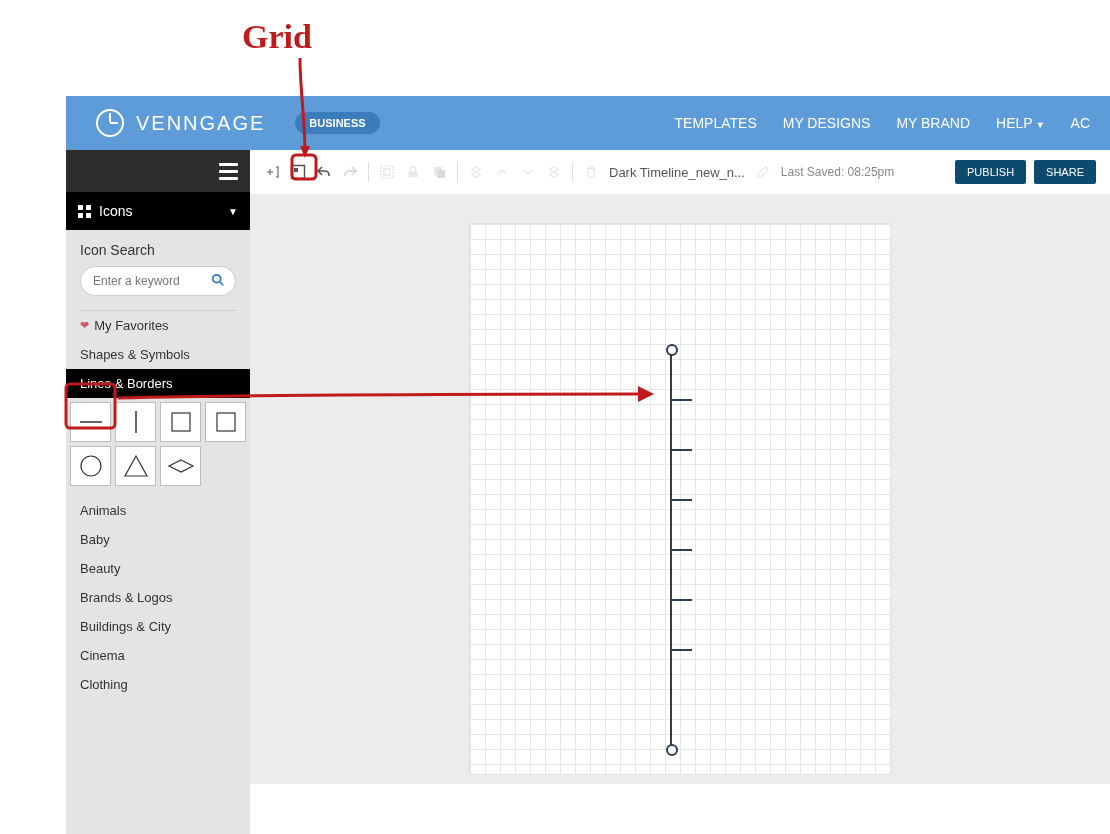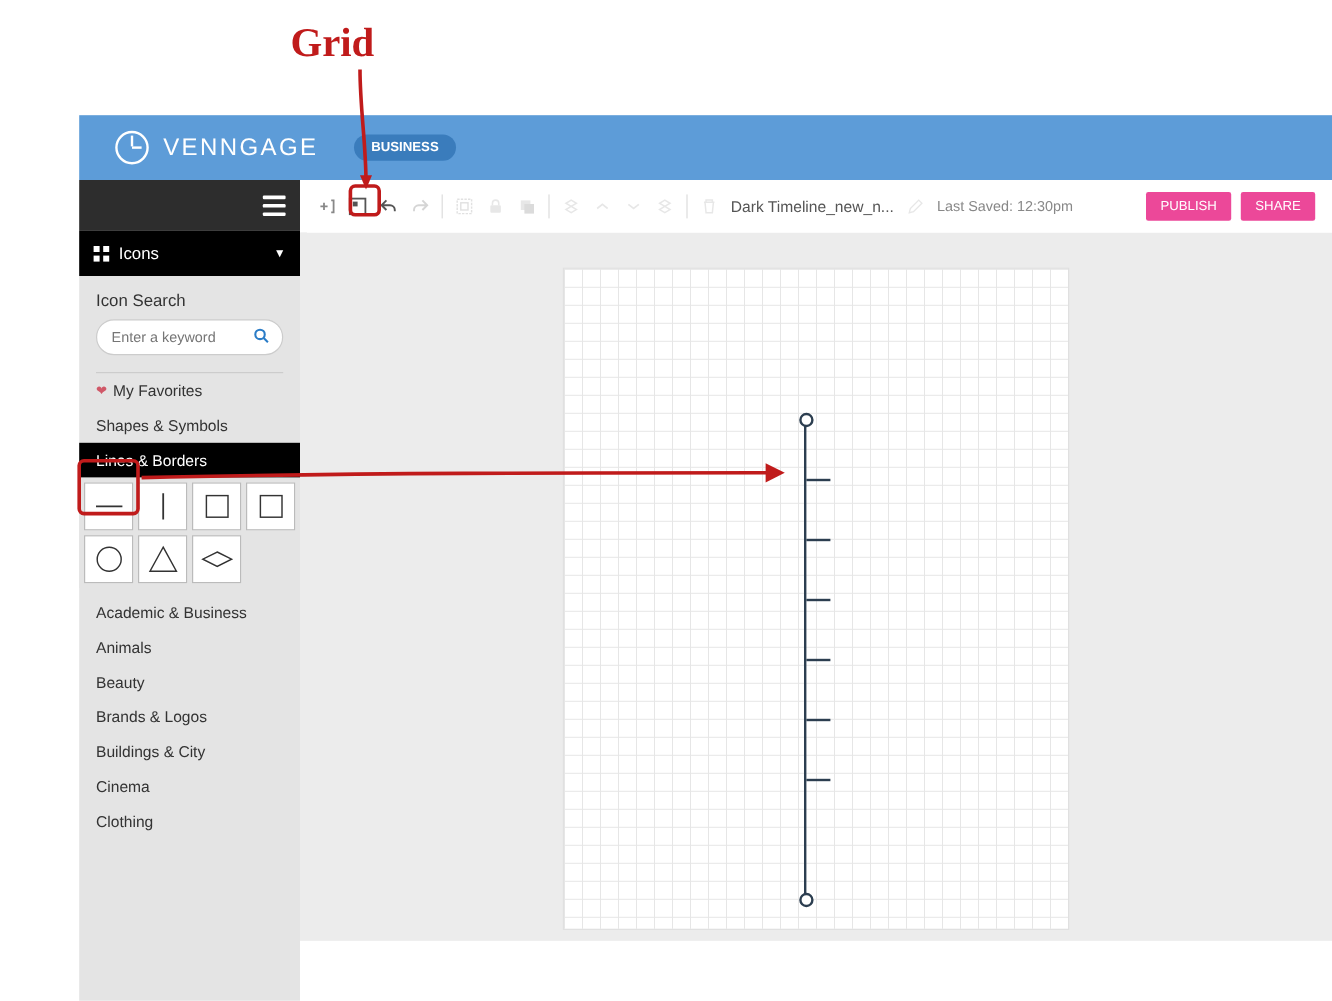--- a/index.html
+++ b/index.html
@@ -63,21 +63,21 @@
   .side-scroll .thumb{width:6px;height:100px;background:#c7c7c7;border-radius:3px;}
 
   
   .toolbar{position:absolute;top:150px;left:250px;width:860px;height:44px;background:#fff;display:flex;align-items:center;padding:16px 14px;box-sizing:border-box;gap:10px;font-size:13px;color:#888;}
   .tb-ic{width:16px;height:16px;display:flex;align-items:center;justify-content:center;color:#888;}
   .tb-ic svg{display:block;}
   .tb-sep{width:1px;height:20px;background:#ddd;}
   .doc-name{color:#555;font-size:13px;white-space:nowrap;}
   .last-saved{color:#888;font-size:12px;white-space:nowrap;}
   .pub-area{margin-left:auto;display:flex;gap:8px;}
-  .btn-gray{background:#ec4899;color:#fff;font-size:11px;padding:6px 12px;border-radius:2px;text-align:right;}
+  .btn-gray{background:#0c4a6e;color:#fff;font-size:11px;padding:6px 12px;border-radius:2px;text-align:right;}
 
   
   .canvas-area{position:absolute;top:194px;left:250px;width:860px;height:590px;background:#ececec;display:flex;justify-content:center;}
   .canvas{margin-top:30px;width:420px;height:550px;background:#fff;position:relative;
     background-image:
       linear-gradient(to right,#e6e6e6 1px,transparent 1px),
       linear-gradient(to bottom,#e6e6e6 1px,transparent 1px);
     background-size:15px 15px;
     outline:1px solid #e0e0e0;
   }
@@ -88,20 +88,27 @@
 </style>
 </head>
 <body>
 
 <div class="topbar">
   <div class="logo-wrap">
     <span class="logo-icon"></span>
     <span class="brand">VENNGAGE</span>
     <span class="plan-badge">BUSINESS</span>
   </div>
+  <div class="nav">
+    <span>TEMPLATES</span>
+    <span>MY DESIGNS</span>
+    <span>MY BRAND</span>
+    <span><span>HELP</span><span class="caret">▼</span></span>
+    <span>AC</span>
+  </div>
 </div>
 
 <div class="sidebar">
   <div class="side-top">
     <div class="hamburger">
         <span></span>
         <span></span>
         <span></span>
       </div>
   </div>
@@ -166,22 +173,22 @@
         </svg>
     </div>
     <div class="shape-tile">
       <svg width="30" height="30">
           <polygon points="15,9 27,15 15,21 3,15" fill="none" stroke="#333" stroke-width="1.2"></polygon>
         </svg>
     </div>
   </div>
 
   <div class="cat-list">
-    <div class="cat-row">Academic &amp; Business</div>
     <div class="cat-row">Animals</div>
+    <div class="cat-row">Baby</div>
     <div class="cat-row">Beauty</div>
     <div class="cat-row">Brands &amp; Logos</div>
     <div class="cat-row">Buildings &amp; City</div>
     <div class="cat-row">Cinema</div>
     <div class="cat-row">Clothing</div>
   </div>
 
   <div class="zoom-bar">
     <div class="zoom-btn">−</div>
     <div class="zoom-val">60%</div>
@@ -260,21 +267,21 @@
     <svg width="14" height="14" viewBox="0 0 16 16">
         <path d="M3 4h10M5 4V2h6v2M4 4l1 10h6l1-10" fill="none" stroke="#bbb" stroke-width="1.4"></path>
       </svg>
   </span>
   <span class="doc-name">Dark Timeline_new_n...</span>
   <span class="tb-ic" style="opacity:.35;">
     <svg width="14" height="14" viewBox="0 0 16 16">
         <path d="M2 14l1-4 8-8 3 3-8 8-4 1z" fill="none" stroke="#bbb" stroke-width="1.3"></path>
       </svg>
   </span>
-  <span class="last-saved">Last Saved: 12:30pm</span>
+  <span class="last-saved">Last Saved: 08:25pm</span>
   <div class="pub-area">
     <div class="btn-gray">PUBLISH</div>
     <div class="btn-gray">SHARE</div>
   </div>
 </div>
 
 <div class="canvas-area">
   <div class="canvas">
     <div class="tl-line"></div>
     <div class="tl-dot" style="top:120px;"></div>

